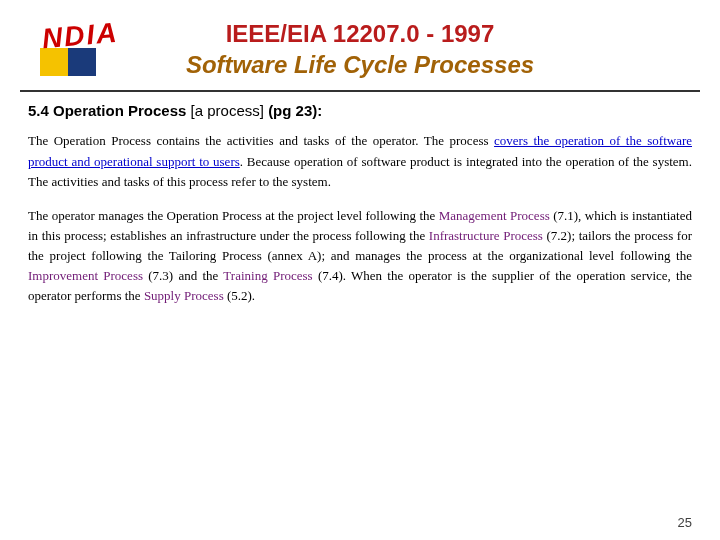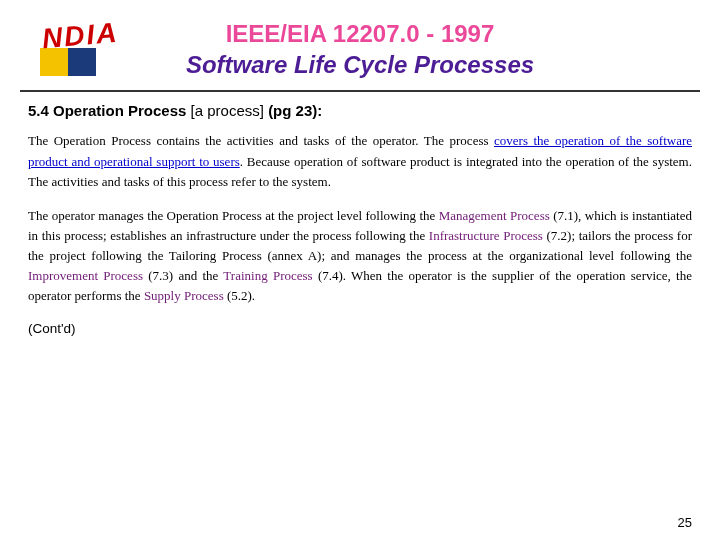--- a/index.html
+++ b/index.html
@@ -65,30 +65,30 @@
     }
 
     .title-block {
       text-align: center;
     }
 
     .title-main {
       font-size: 24px;
       font-weight: bold;
       font-family: Arial, Helvetica, sans-serif;
-      color: #ec4899;
+      color: #b91c1c;
       line-height: 1.3;
     }
 
     .title-sub {
       font-size: 24px;
       font-style: italic;
       font-weight: bold;
       font-family: Arial, Helvetica, sans-serif;
-      color: #4c1d95;
+      color: #a16207;
       line-height: 1.3;
     }
 
     
     .divider {
       border: none;
       border-top: 2px solid #333333;
       margin: 0 20px 10px 20px;
     }
 
@@ -133,21 +133,21 @@
       margin-top: 4px;
       color: #000000;
     }
 
     .page-num {
       position: absolute;
       bottom: 10px;
       right: 28px;
       font-size: 13px;
       font-family: Arial, Helvetica, sans-serif;
-      color: #000000;
+      color: #404040;
     }
   </style>
 </head>
 <body>
 
 <div class="header">
 
   <div class="ndia-logo">
     <span class="ndia-text">NDIA</span>
     <div class="logo-squares">
@@ -171,17 +171,16 @@
   </div>
 
   <p class="para">
     <span>The Operation Process contains the activities and tasks of the operator.  The process </span><span class="underline-blue">covers the operation of the software product and operational support to users</span><span>.  Because operation of software product is integrated into the operation of the system.  The activities and tasks of this process refer to the system.</span>
   </p>
 
   <p class="para">
     <span>The operator manages the Operation Process at the project level following the </span><span class="blue">Management Process</span><span> (7.1), which is instantiated in this process; establishes an infrastructure under the process following the </span><span class="blue">Infrastructure Process</span><span> (7.2); tailors the process for the project following the Tailoring Process (annex A); and manages the process at the organizational level following the </span><span class="blue">Improvement Process</span><span> (7.3) and the </span><span class="blue">Training Process</span><span> (7.4).  When the operator is the supplier of the operation service, the operator performs the </span><span class="blue">Supply Process</span><span> (5.2).</span>
   </p>
 
-  <div class="cont">(Cont'd)</div>
 
 </div>
 
 <div class="page-num">25</div>
 
 </body></html>

